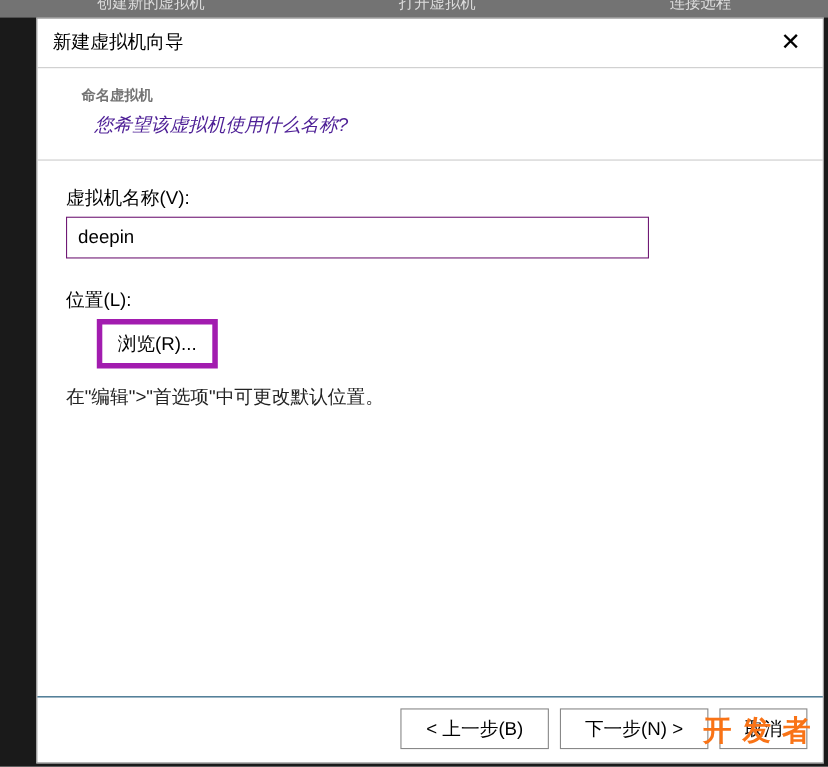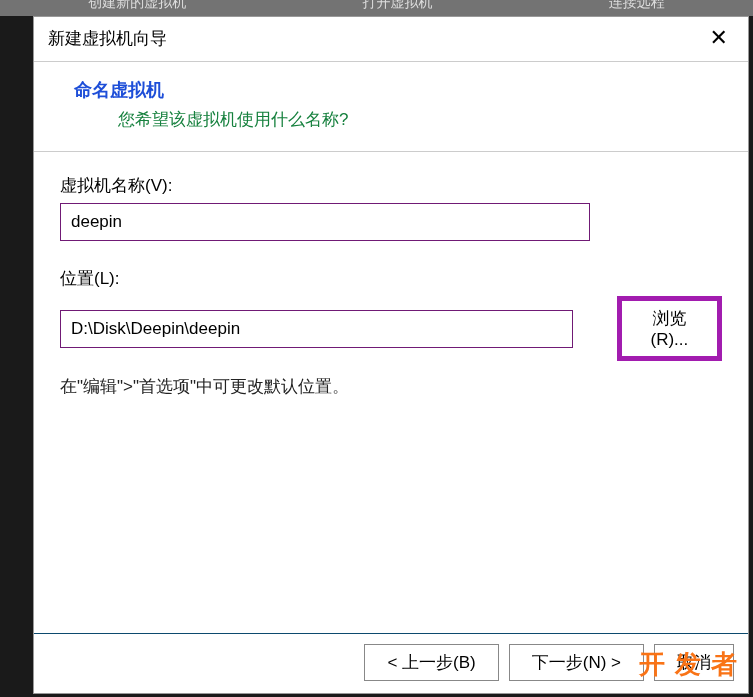--- a/index.html
+++ b/index.html
@@ -55,29 +55,30 @@
       line-height: 22px;
       cursor: pointer;
       padding: 2px 6px;
       user-select: none;
     }
     .header-section {
       padding: 16px 30px 20px 40px;
       border-bottom: 1px solid #ccc;
     }
     .header-title {
-      font-size: 18px;
+      font-size: 13px;
       font-weight: bold;
-      color: #1d4ed8;
+      color: #737373;
       margin-bottom: 6px;
     }
     .header-subtitle {
       font-size: 17px;
-      color: #15803d;
-      margin-left: 44px;
+      color: #4c1d95;
+      margin-left: 12px;
+      font-style: italic;
     }
     .content {
       flex: 1;
       padding: 22px 26px 10px 26px;
       font-size: 17px;
       color: #000;
     }
     .field-label {
       font-size: 17px;
       margin-bottom: 6px;
@@ -176,21 +177,20 @@
 
   <div class="content">
 
     <div class="field-label">虚拟机名称(V):</div>
     <input type="text" class="text-input" value="deepin" style="">
 
     <div class="spacer-block"></div>
 
     <div class="field-label">位置(L):</div>
     <div class="row">
-      <input type="text" class="text-input" style="width: 546px;" value="D:\Disk\Deepin\deepin">
       <button class="browse-btn">浏览(R)...</button>
     </div>
 
     <div class="hint">在"编辑"&gt;"首选项"中可更改默认位置。</div>
 
   </div>
 
   <div class="footer">
     <button class="footer-btn">&lt; 上一步(B)</button>
     <button class="footer-btn">下一步(N) &gt;</button>

